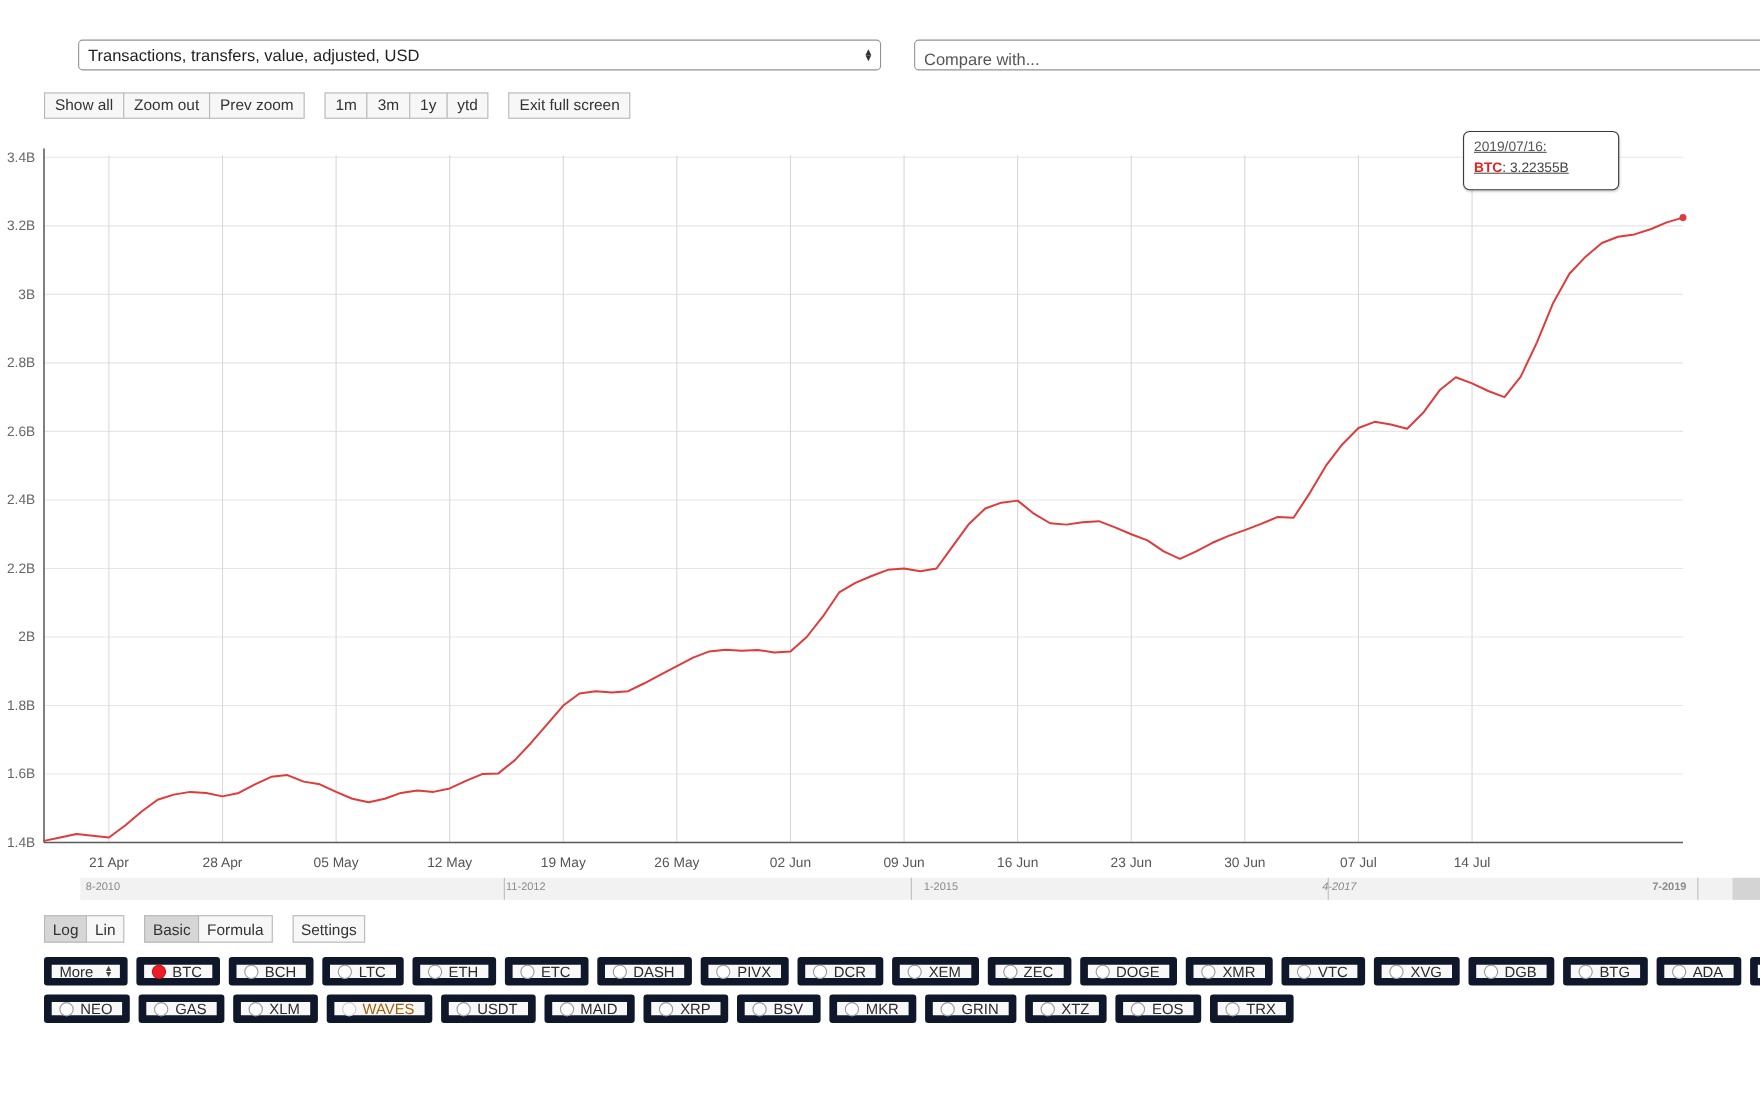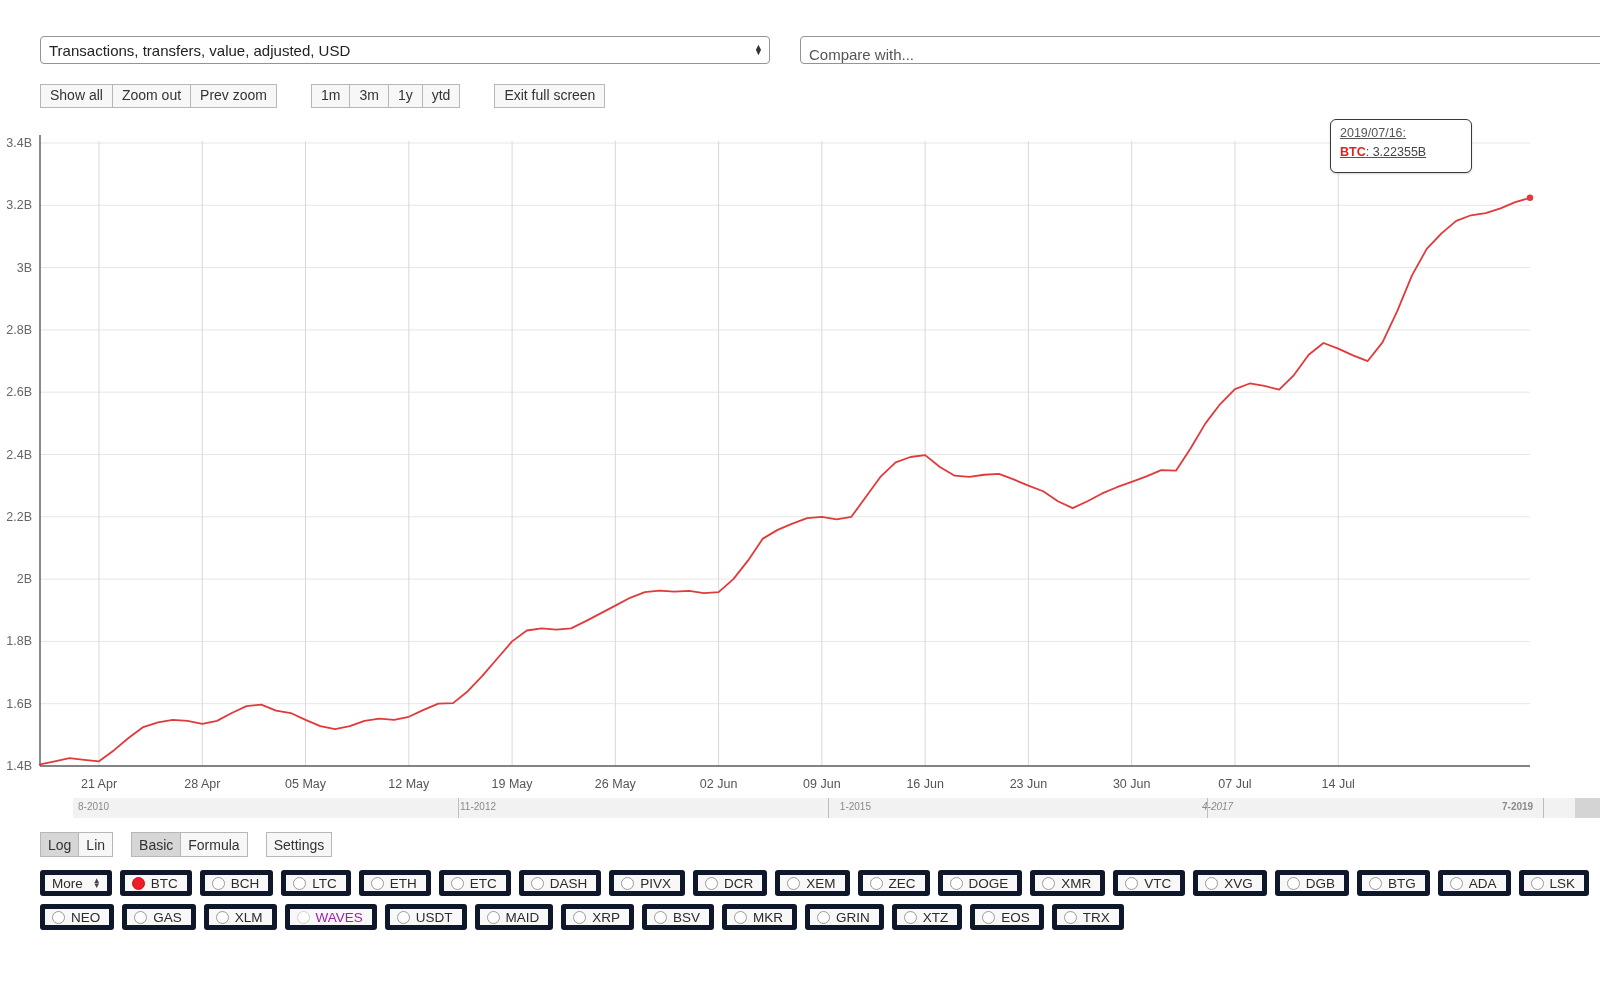--- a/index.html
+++ b/index.html
@@ -31,40 +31,40 @@
     border: 1px solid #949494;
     border-radius: 4px;
     background: #fff;
     display: flex;
     align-items: center;
     padding: 0 22px 0 8px;
     font-size: 15px;
     color: #222;
     flex: 0 0 auto;
   }
-  .sel.one { width: 730px; }
+  .sel.one { width: 730px; margin-left: 31px; }
   .sel.two { width: 878px; color: #555; align-items: flex-end; }
   .sel .spin {
     position: absolute;
     right: 6px; top: 50%;
     transform: translateY(-50%);
     display: flex; flex-direction: column;
     line-height: 5px;
     font-size: 9px;
     color: #333;
   }
   .sel .spin i { font-style: normal; display:block; }
 
   
   .btn-row {
     position: absolute;
     top: 84px; left: 40px;
     display: flex;
     align-items: center;
-    gap: 16px;
+    gap: 0;
   }
   .bgroup { display: flex; margin-right: 18px; }
   .btn {
     border: 1px solid #b7b7b7;
     background: #f7f7f7;
     color: #333;
     font-size: 14px;
     padding: 2px 9px 3px;
     height: 24px;
     line-height: 17px;
@@ -138,42 +138,42 @@
     position: absolute;
     left: 40px; top: 870px;
     width: 1530px;
   }
   .coin-line {
     display: flex;
     gap: 8px;
     margin-bottom: 8px;
   }
   .chip {
-    border: 5px solid #0f172a;
+    border: 7px solid #0f172a;
     border-radius: 3px;
     background: #f8f8f8;
     height: 26px;
     display: flex;
     align-items: center;
     padding: 0 9px 0 7px;
     font-size: 13.5px;
     color: #2b2b2b;
     cursor: pointer;
     white-space: nowrap;
   }
   .chip .dot {
     width: 13px; height: 13px;
     border-radius: 50%;
     border: 1px solid #9a9a9a;
     background: #fff;
     margin-right: 6px;
     flex: 0 0 auto;
   }
   .chip.on .dot { background: #ee1c24; border-color: #cf1016; }
-  .chip.dim { color: #a21caf; }
+  .chip.dim { color: #a16207; }
   .chip.dim .dot { border-color: #cfcfcf; }
   .chip.more {
     padding-right: 6px;
     position: relative;
   }
   .chip.more .mspin {
     margin-left: 10px;
     display: flex; flex-direction: column;
     line-height: 5px; font-size: 8px; color: #444;
   }

